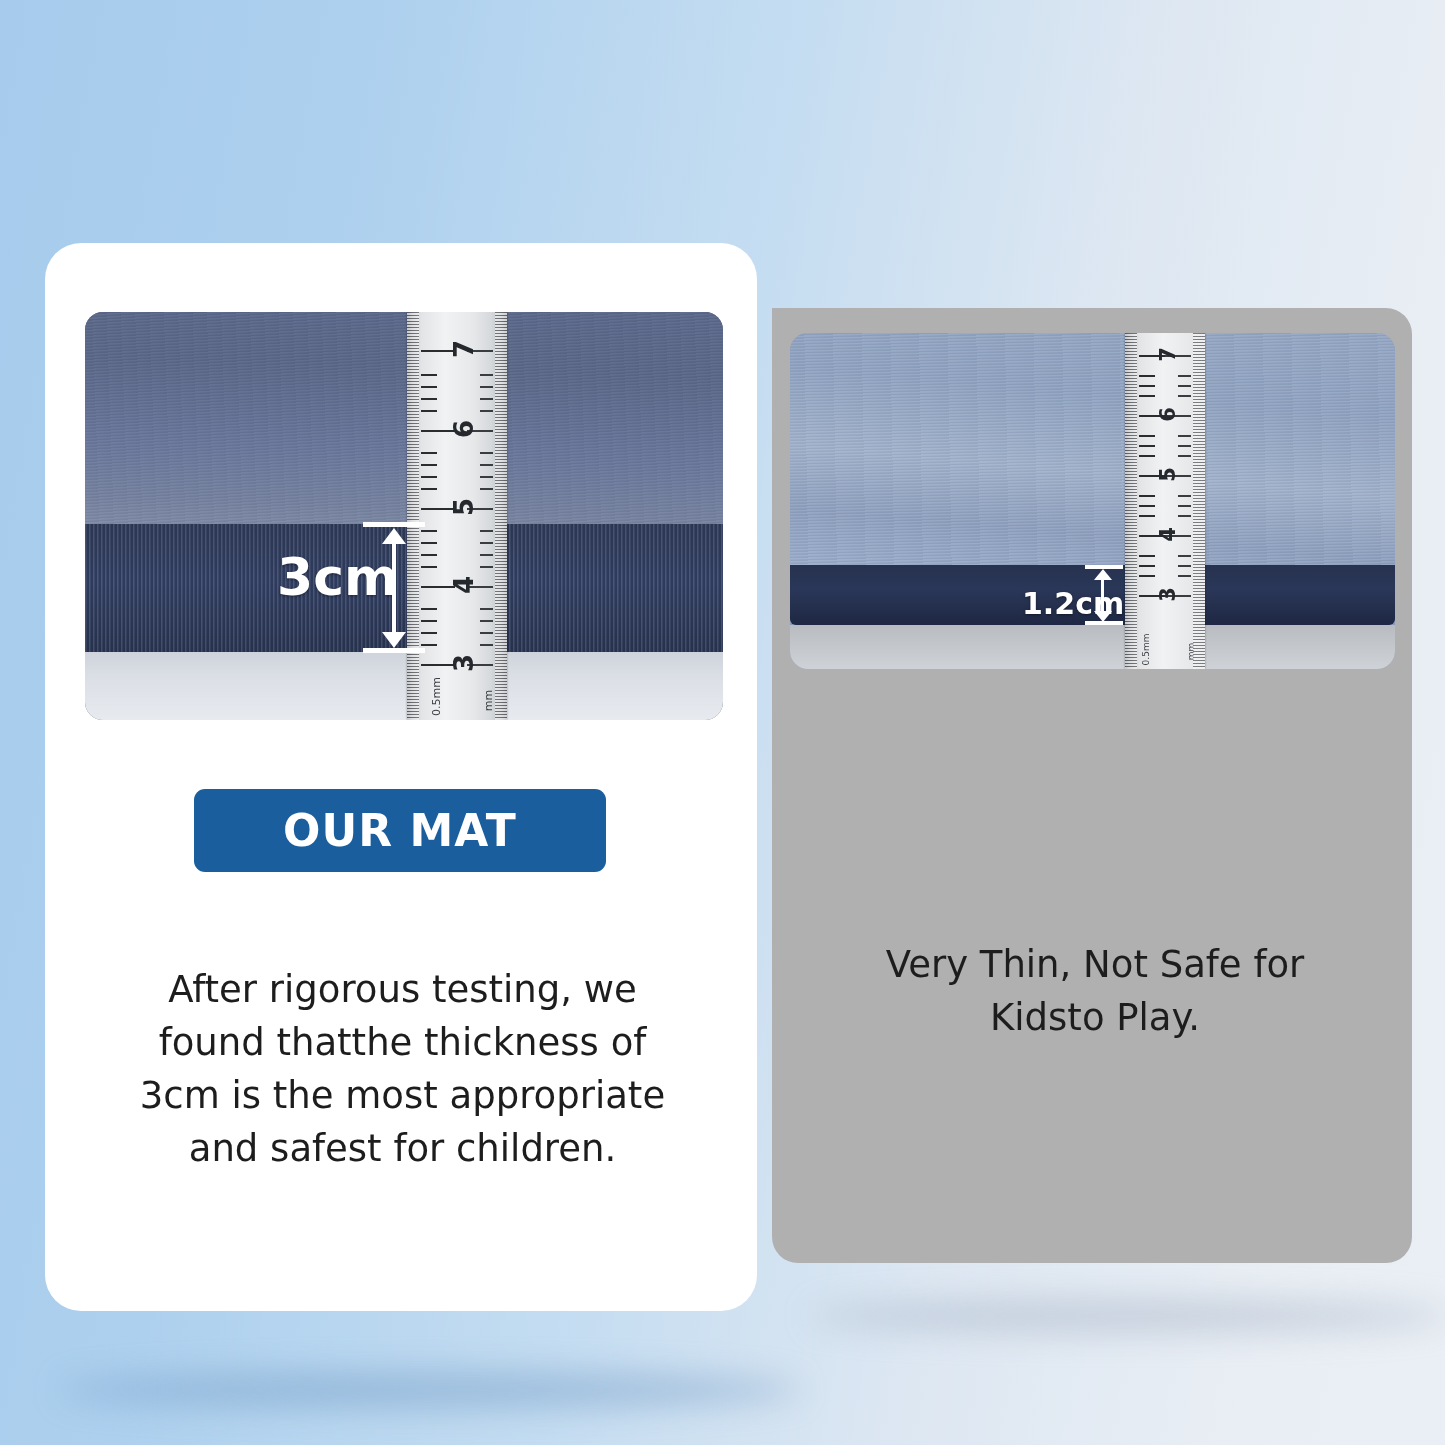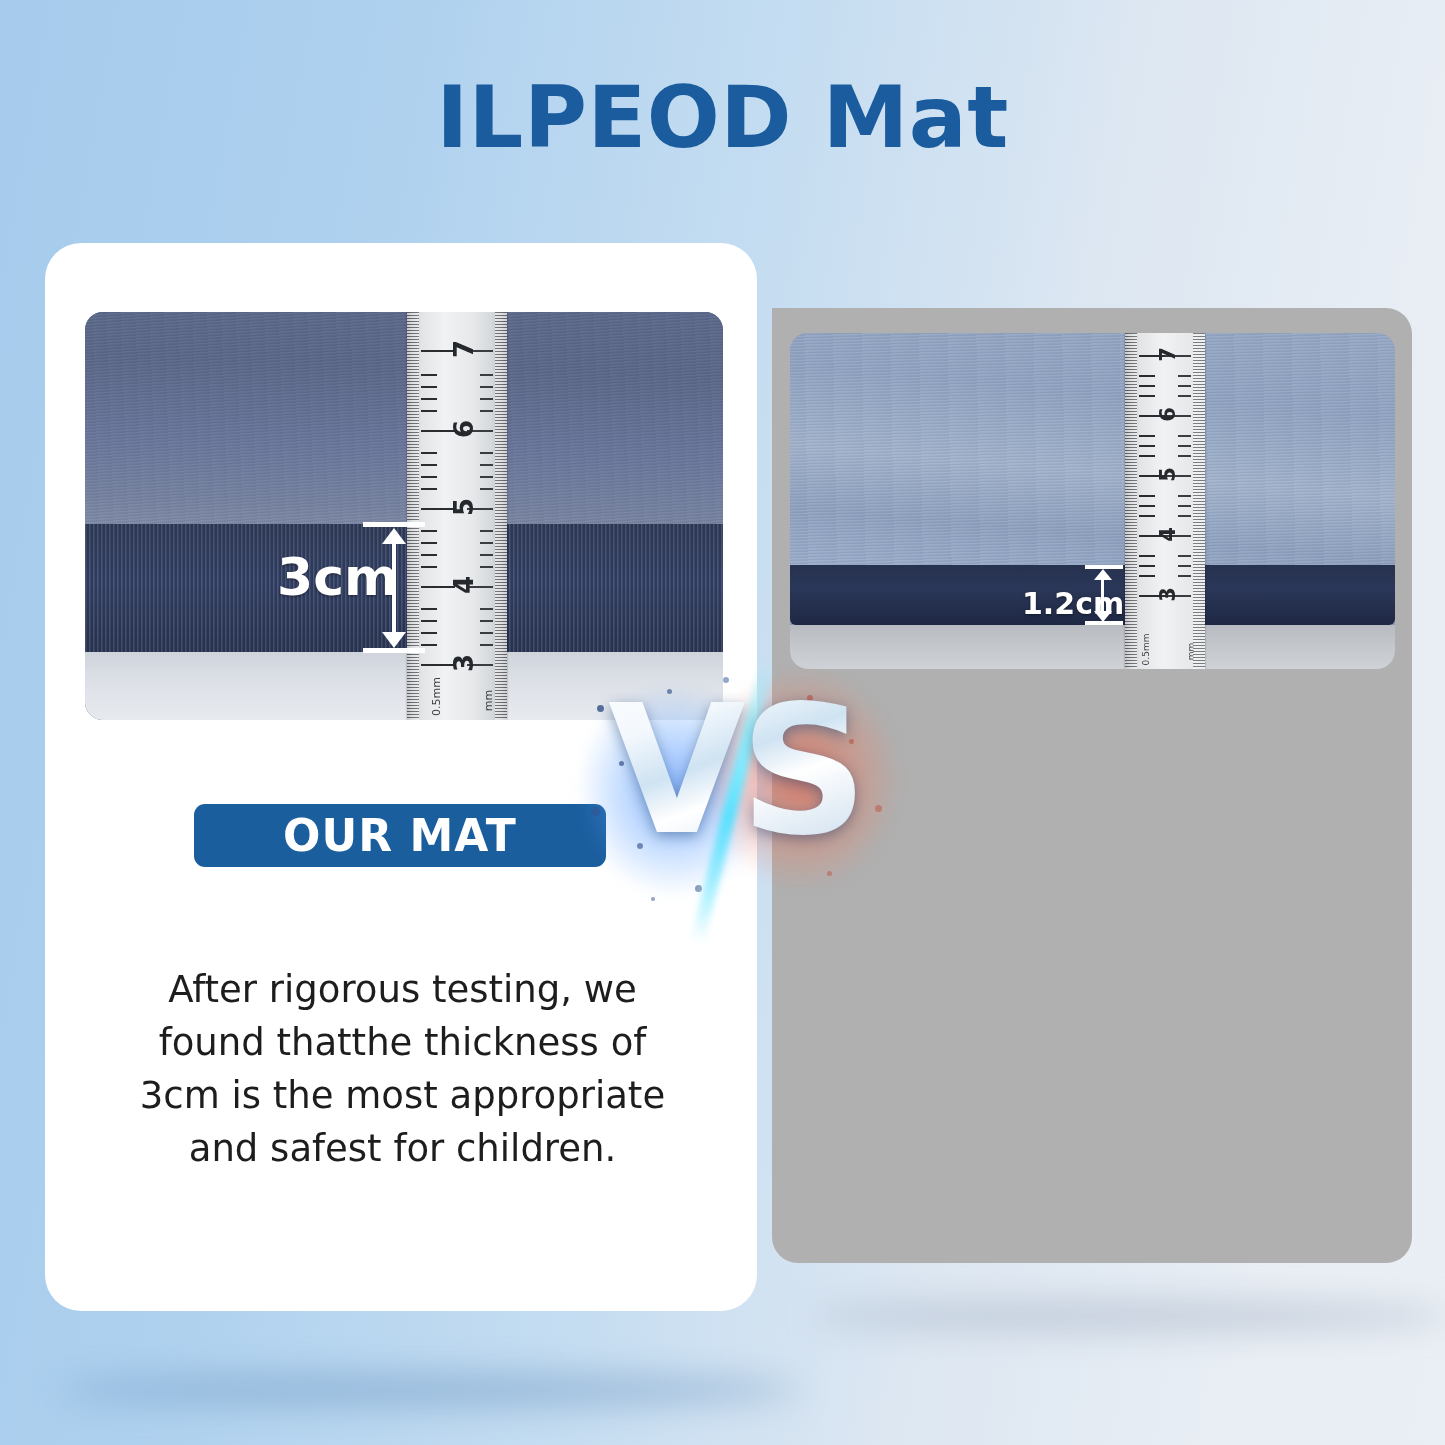--- a/index.html
+++ b/index.html
@@ -339,25 +339,24 @@
     font-weight: 600;
     font-family: "DejaVu Sans", "Liberation Sans", sans-serif;
     letter-spacing: 1px;
     white-space: nowrap;
     z-index: 7;
   }
   #badge-our {
     left: 194px;
     top: 789px;
     width: 412px;
-    height: 63px;
+    height: 83px;
     background: #1b5e9e;
     color: #ffffff;
     font-size: 44px;
-    margin-top: 15px;
   }
   #badge-other {
     left: 888px;
     top: 792px;
     width: 412px;
     height: 81px;
     background: #ffffff;
     color: #1b5e9e;
     font-size: 44px;
     box-shadow: 0 1px 4px rgba(0,0,0,0.10);
@@ -384,21 +383,20 @@
     left: 845px;
     top: 938px;
     width: 500px;
   }
 </style>
 </head>
 <body>
 
 <div id="stage">
 
-  <div id="page-title">ILPEOD Mat</div>
 
   <div class="panel-shadow" id="shadow-left"></div>
   <div class="panel-shadow" id="shadow-right"></div>
 
   <div id="other-panel"></div>
 
   <div id="our-card"></div>
 
   <div class="photo" id="photo-our">
     <div class="mat-top" id="our-mat-top"></div>
@@ -525,36 +523,19 @@
     </div>
 
     <div class="measure-label" id="other-measure-label">1.2cm</div>
     <div class="arrow-cap" style="left:295px; top:232px; width:38px; height:4px;"></div>
     <div class="arrow-head up" style="left:304px; top:236px; border-left-width:9px; border-right-width:9px; border-bottom-width:11px;"></div>
     <div class="arrow-v" style="left:311px; top:244px; height:38px; width:3px;"></div>
     <div class="arrow-head down" style="left:304px; top:278px; border-left-width:9px; border-right-width:9px; border-top-width:11px;"></div>
     <div class="arrow-cap" style="left:295px; top:288px; width:38px; height:4px;"></div>
   </div>
 
-  <div id="vs-burst">
-    <div id="vs-glow-blue"></div>
-    <div id="vs-glow-red"></div>
-    <div class="speck" style="left:22px;  top:40px;  width:7px;  height:7px;  background:rgba(40,70,130,0.75);"></div>
-    <div class="speck" style="left:44px;  top:96px;  width:5px;  height:5px;  background:rgba(40,70,130,0.65);"></div>
-    <div class="speck" style="left:16px;  top:142px; width:9px;  height:9px;  background:rgba(50,85,150,0.62);"></div>
-    <div class="speck" style="left:62px;  top:178px; width:6px;  height:6px;  background:rgba(40,70,130,0.58);"></div>
-    <div class="speck" style="left:92px;  top:24px;  width:5px;  height:5px;  background:rgba(40,70,130,0.60);"></div>
-    <div class="speck" style="left:120px; top:220px; width:7px;  height:7px;  background:rgba(40,70,130,0.52);"></div>
-    <div class="speck" style="left:76px;  top:232px; width:4px;  height:4px;  background:rgba(40,70,130,0.50);"></div>
-    <div class="speck" style="left:148px; top:12px;  width:6px;  height:6px;  background:rgba(60,95,160,0.55);"></div>
-    <div class="speck" style="left:232px; top:30px;  width:6px;  height:6px;  background:rgba(190,70,50,0.55);"></div>
-    <div class="speck" style="left:274px; top:74px;  width:5px;  height:5px;  background:rgba(190,70,50,0.50);"></div>
-    <div class="speck" style="left:300px; top:140px; width:7px;  height:7px;  background:rgba(190,70,50,0.45);"></div>
-    <div class="speck" style="left:252px; top:206px; width:5px;  height:5px;  background:rgba(190,70,50,0.45);"></div>
-    <div id="vs-beam"></div>
-    <div id="vs-text">VS</div>
-  </div>
 
   <div class="badge" id="badge-our">OUR MAT</div>
 
   <div class="desc" id="desc-our">After rigorous testing, we found thatthe thickness of 3cm is the most appropriate and safest for children.</div>
+  <div class="desc" id="desc-other">Very Thin, Not Safe for Kidsto Play.</div>
 
 </div>
 
 </body></html>

